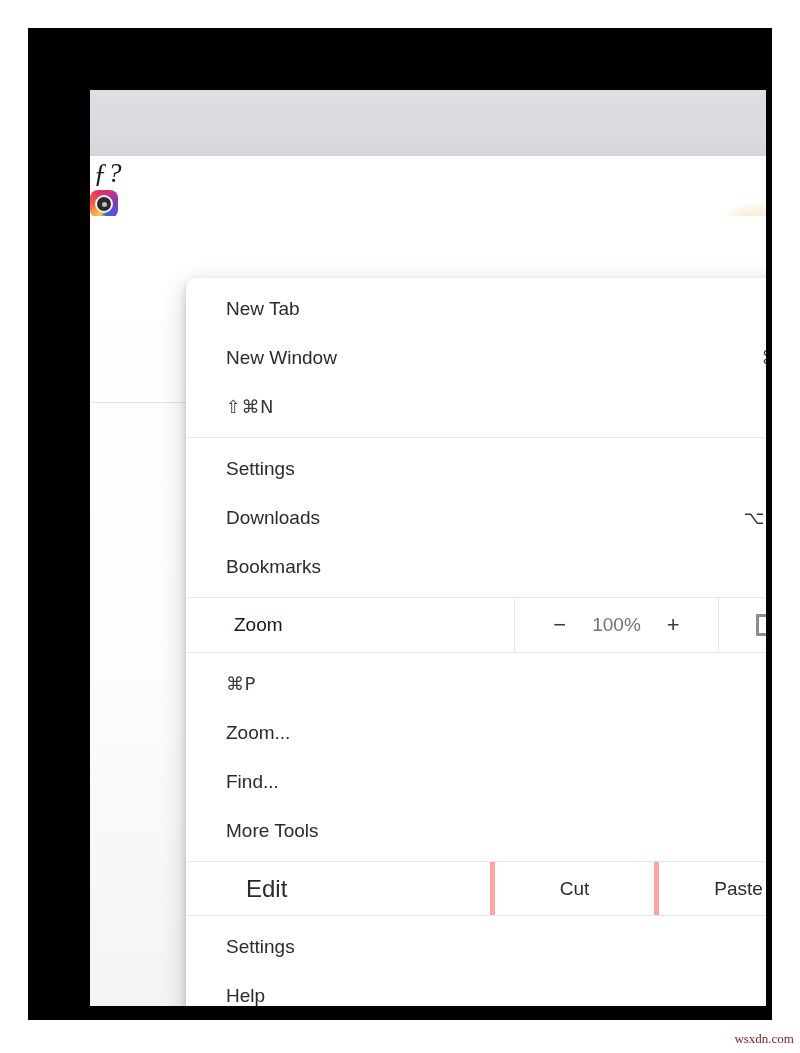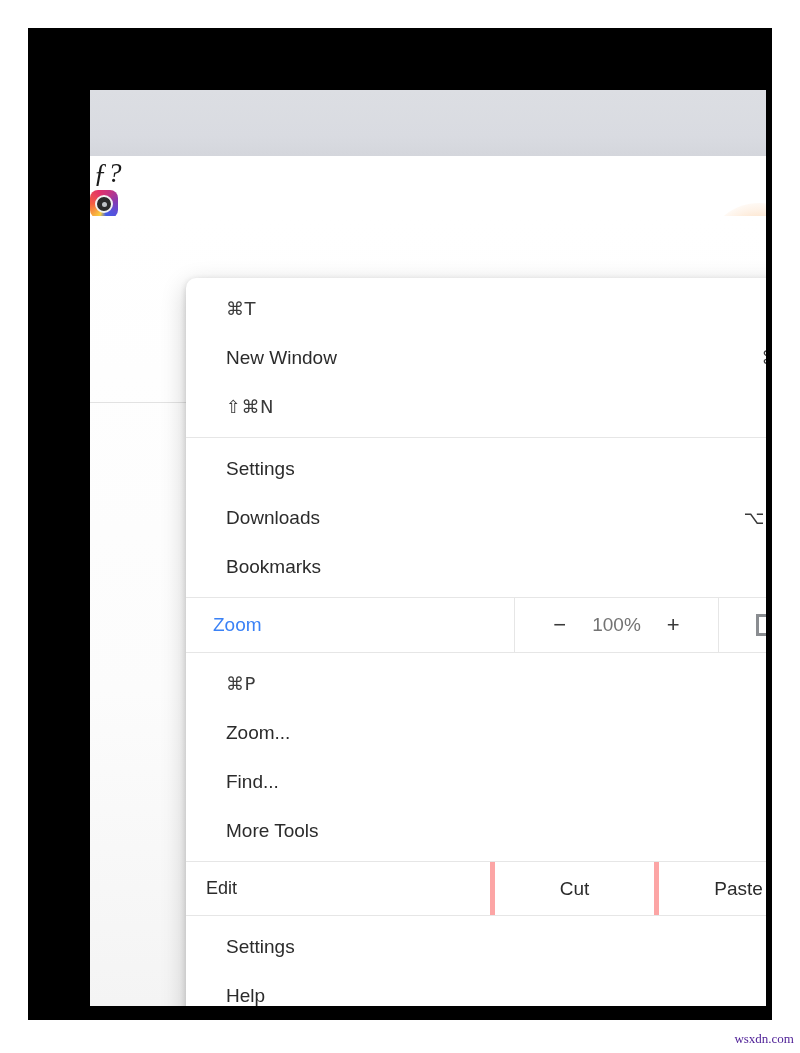--- a/index.html
+++ b/index.html
@@ -274,24 +274,24 @@
   #zoom-row {
     display: flex;
     align-items: stretch;
     height: 54px;
     border-top: 1px solid #e6e6e6;
     border-bottom: 1px solid #e6e6e6;
   }
   #zoom-row .zr-label {
     flex: 0 0 328px;
     display: flex; align-items: center;
-    padding-left: 27px;
+    padding-left: 48px;
     box-sizing: border-box;
     font-size: 19px;
-    color: #3b82f6;
+    color: #0f172a;
   }
   #zoom-row .zr-controls {
     flex: 0 0 203px;
     display: flex; align-items: center; justify-content: center;
     gap: 26px;
     border-left: 1px solid #e6e6e6;
   }
   #zoom-row .zr-controls .zbtn {
     font-size: 22px;
     color: #3a3a3a;
@@ -322,40 +322,40 @@
   #edit-row {
     display: flex;
     align-items: stretch;
     height: 53px;
     border-top: 1px solid #e6e6e6;
     border-bottom: 1px solid #e6e6e6;
   }
   #edit-row .er-label {
     flex: 0 0 304px;
     display: flex; align-items: center;
-    padding-left: 20px;
+    padding-left: 60px;
     box-sizing: border-box;
-    font-size: 18px;
+    font-size: 24px;
     color: #2b2b2b;
   }
   #edit-row .er-act {
     flex: 1;
     display: flex; align-items: center; justify-content: center;
     border-left: 5px solid #fca5a5;
     font-size: 19px;
     color: #2b2b2b;
   }
 
   
   #watermark {
     position: absolute;
     right: 6px;
     bottom: 6px;
     font-size: 13px;
-    color: #4c1d95;
+    color: #7f1d1d;
     font-family: "Liberation Serif", serif;
   }
 </style>
 </head>
 <body>
 
 <div id="frame">
 
   <div id="browser">
 
@@ -408,20 +408,21 @@
     </div>
 
     <div id="page-area">
       <div id="bookmarks-sep"></div>
     </div>
 
     <div id="menu-panel">
 
       <div class="menu-group">
         <div class="menu-item">
+          <span class="label">New Tab</span>
           <span class="shortcut">⌘T</span>
         </div>
         <div class="menu-item">
           <span class="label">New Window</span>
           <span class="shortcut">⌘N</span>
         </div>
         <div class="menu-item">
           <span class="shortcut">⇧⌘N</span>
         </div>
       </div>

